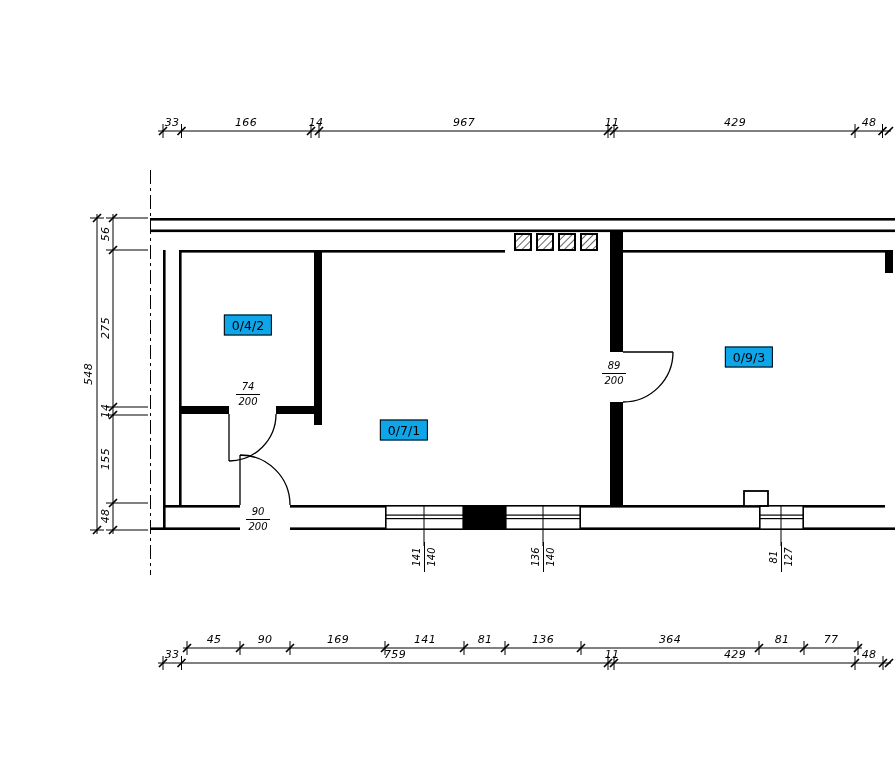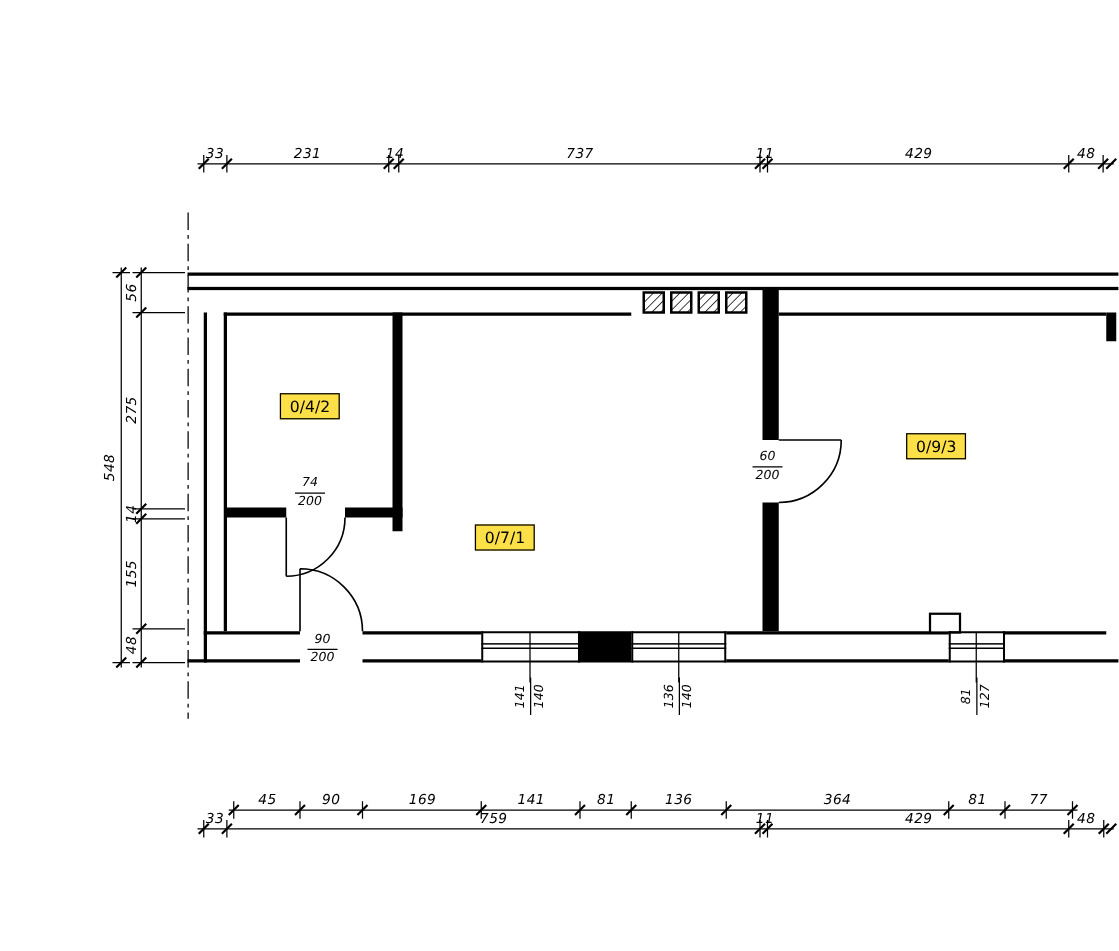--- a/index.html
+++ b/index.html
@@ -13,21 +13,21 @@
     position:absolute;transform:translate(-50%,-100%);
     font:italic 11px "DejaVu Sans",sans-serif;letter-spacing:.3px;white-space:nowrap;
   }
   .dim-v{
     position:absolute;transform:translate(-50%,-50%) rotate(-90deg);
     font:italic 11px "DejaVu Sans",sans-serif;letter-spacing:.3px;white-space:nowrap;
   }
   
   .room-box{
     position:absolute;transform:translate(-50%,-50%);
-    border:1.3px solid #000;background:#fde047;padding:2px 7px;
+    border:1.3px solid #000;background:#0ea5e9;padding:2px 7px;
     font:12.5px "DejaVu Sans",sans-serif;line-height:1.2;white-space:nowrap;
   }
   
   .frac{
     position:absolute;transform:translate(-50%,-50%);
     font:italic 10px "DejaVu Sans",sans-serif;text-align:center;line-height:1.15;
     min-width:24px;
   }
   .frac span{display:block;}
   .frac .bar{height:0;border-top:1.2px solid #000;margin:1px 0;}
@@ -175,21 +175,21 @@
     <span>74</span>
     <div class="bar"></div>
     <span>200</span>
   </div>
   <div class="frac" style="left:258px;top:519px">
     <span>90</span>
     <div class="bar"></div>
     <span>200</span>
   </div>
   <div class="frac" style="left:614px;top:373px">
-    <span>60</span>
+    <span>89</span>
     <div class="bar"></div>
     <span>200</span>
   </div>
 
   <div class="frac-v" style="left:424px;top:557px">
     <span>141</span>
     <div class="bar"></div>
     <span>140</span>
   </div>
   <div class="frac-v" style="left:543px;top:557px">
@@ -197,23 +197,23 @@
     <div class="bar"></div>
     <span>140</span>
   </div>
   <div class="frac-v" style="left:781px;top:557px">
     <span>81</span>
     <div class="bar"></div>
     <span>127</span>
   </div>
 
   <div class="dim" style="left:172px;top:129px">33</div>
-  <div class="dim" style="left:246px;top:129px">231</div>
+  <div class="dim" style="left:246px;top:129px">166</div>
   <div class="dim" style="left:316px;top:129px">14</div>
-  <div class="dim" style="left:464px;top:129px">737</div>
+  <div class="dim" style="left:464px;top:129px">967</div>
   <div class="dim" style="left:612px;top:129px">11</div>
   <div class="dim" style="left:735px;top:129px">429</div>
   <div class="dim" style="left:869px;top:129px">48</div>
 
   <div class="dim-v" style="left:105px;top:234px">56</div>
   <div class="dim-v" style="left:105px;top:328px">275</div>
   <div class="dim-v" style="left:105px;top:411px">14</div>
   <div class="dim-v" style="left:105px;top:459px">155</div>
   <div class="dim-v" style="left:105px;top:516px">48</div>
   <div class="dim-v" style="left:88px;top:374px">548</div>

